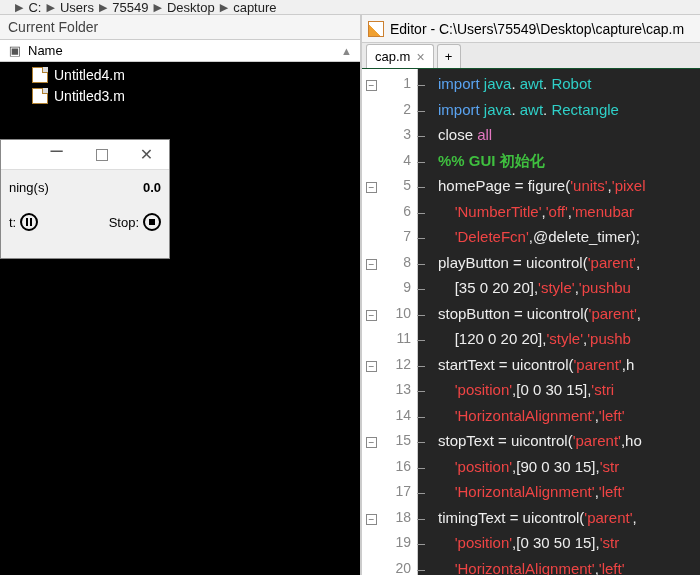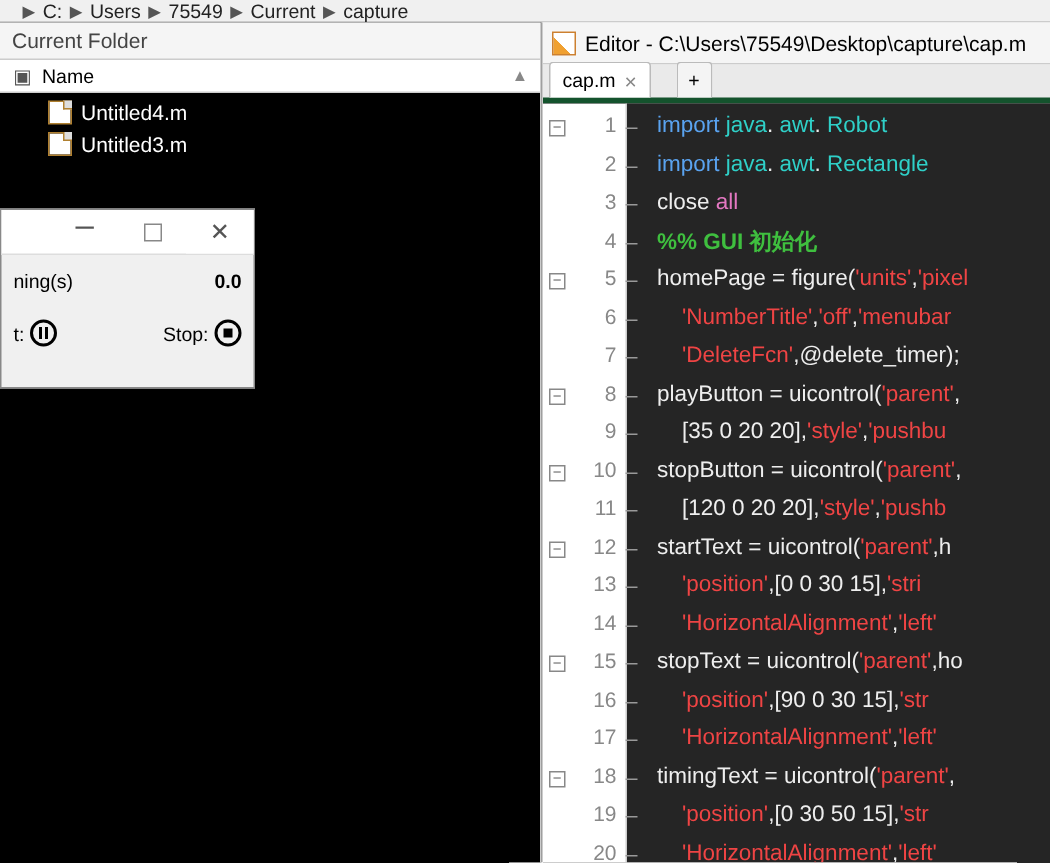--- a/index.html
+++ b/index.html
@@ -38,21 +38,21 @@
 .gui-btn-row { display: flex; justify-content: space-between; align-items: center; font-size: 13px; }
 .gui-btn-row .ctrl { display: flex; align-items: center; gap: 4px; }
 .round { width: 18px; height: 18px; border: 2px solid #000; border-radius: 50%; display: inline-flex; align-items: center; justify-content: center; }
 .round.pause::before { content: ""; width: 2px; height: 8px; background: #000; box-shadow: 4px 0 0 #000; margin-left: -4px; }
 .round.stop::before { content: ""; width: 6px; height: 6px; background: #000; }
 
 
 .right { flex: 1; display: flex; flex-direction: column; border-left: 1px solid #ccc; }
 .editor-title { height: 28px; display: flex; align-items: center; padding: 0 6px; background: #f5f5f5; border-bottom: 1px solid #ccc; font-size: 14px; gap: 6px; white-space: nowrap; overflow: hidden; }
 .editor-title .pencil { width: 16px; height: 16px; display: inline-block; background: linear-gradient(45deg,#f0a030 40%, transparent 40%), #fff; border: 1px solid #cc8030; }
-.tab-bar { height: 26px; display: flex; align-items: flex-end; background: #eaeaea; border-bottom: 4px solid #14532d; padding-left: 4px; gap: 17px; }
+.tab-bar { height: 26px; display: flex; align-items: flex-end; background: #eaeaea; border-bottom: 1px solid #14532d; padding-left: 4px; gap: 3px; }
 .tab { height: 24px; background: #fff; border: 1px solid #bbb; border-bottom: none; border-radius: 3px 3px 0 0; padding: 0 8px; display: flex; align-items: center; font-size: 13px; gap: 6px; }
 .tab .tab-close { color: #888; font-size: 14px; cursor: pointer; }
 .tab.add { width: 24px; padding: 0; justify-content: center; background: #f4f4f4; }
 .code-area { flex: 1; display: flex; background: #1e1e1e; overflow: hidden; }
 .gutter { width: 56px; background: #fff; color: #888; text-align: right; font-size: 14px; font-family: Consolas, monospace; border-right: 1px solid #ccc; padding-top: 6px; }
 .gutter-row { height: 25.5px; padding-right: 6px; position: relative; }
 .gutter-row .dash { position: absolute; right: -8px; top: 10px; width: 8px; height: 1px; background: #999; }
 .fold { position: absolute; left: 4px; top: 5px; width: 11px; height: 11px; border: 1px solid #888; font-size: 10px; line-height: 9px; text-align: center; color: #666; background: #fff; }
 .code { flex: 1; background: #252525; color: #eee; font-family: Consolas, "Courier New", monospace; font-size: 15px; padding: 6px 0 0 20px; white-space: pre; overflow: hidden; }
 .code-line { height: 25.5px; }
@@ -66,21 +66,21 @@
 <body>
 
 <div class="breadcrumb">
   <span class="sep">▶</span>
   <span class="crumb">C:</span>
   <span class="sep">▶</span>
   <span class="crumb">Users</span>
   <span class="sep">▶</span>
   <span class="crumb">75549</span>
   <span class="sep">▶</span>
-  <span class="crumb">Current</span>
+  <span class="crumb">Desktop</span>
   <span class="sep">▶</span>
   <span class="crumb">capture</span>
 </div>
 
 <div class="main">
 
   <div class="left">
     <div class="left-header">Current Folder</div>
     <div class="name-header">
       <span class="disclosure">▣</span>

